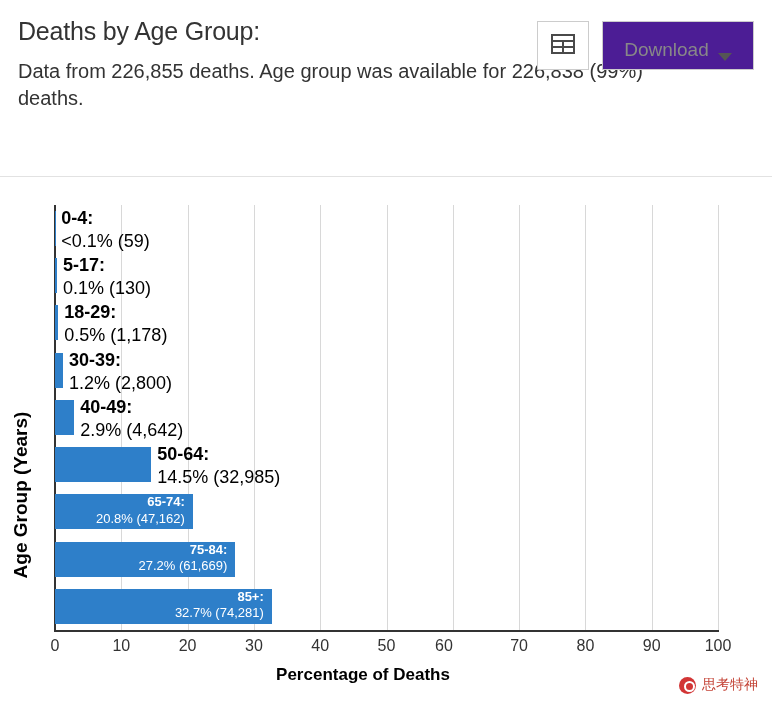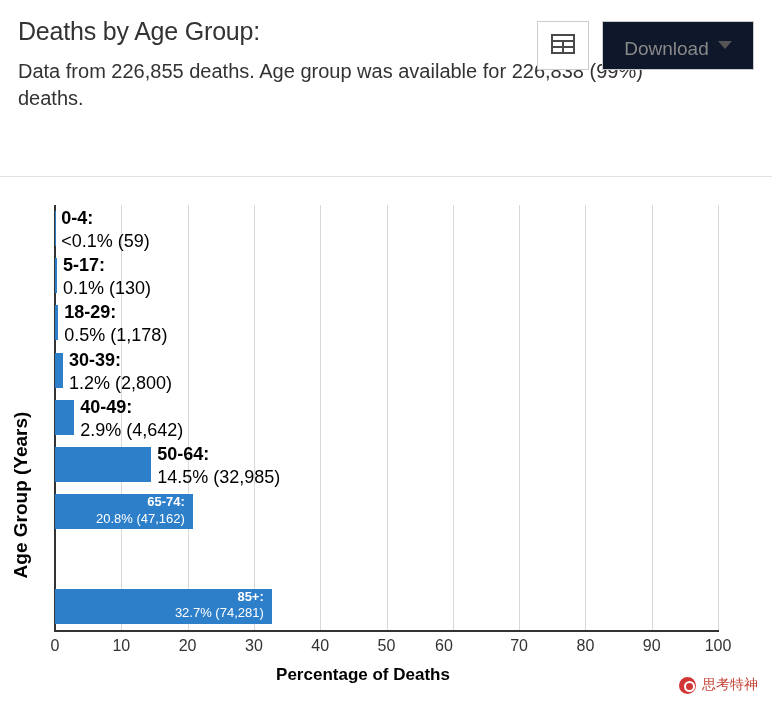--- a/index.html
+++ b/index.html
@@ -51,27 +51,27 @@
     background: #ffffff;
     border: 1px solid #cccccc;
     display: flex;
     align-items: center;
     justify-content: center;
     cursor: pointer;
   }
   .download-btn {
     height: 49px;
     min-width: 152px;
-    background: #0f172a;
+    background: #4c1d95;
     border: 1px solid #cccccc;
     display: flex;
-    align-items: flex-start;
+    align-items: flex-end;
     justify-content: center;
     gap: 9px;
-    padding: 16px 14px;
+    padding: 8px 14px;
     cursor: pointer;
   }
   .download-label {
     font-size: 19px;
     color: #888888;
     font-weight: 400;
   }
   .caret {
     width: 0; height: 0;
     border-left: 7px solid transparent;
@@ -330,20 +330,27 @@
             <span class="bl-norm">14.5% (32,985)</span>
           </div>
         </div>
         <div class="bar-row" style="top: 283.333px; height: 47.2222px;">
           <div class="bar" style="width: 137.904px; background: rgb(46, 127, 201);"></div>
           <div class="bar-label-in" style="left: 0px; width: 129.904px;">
             <span class="bl-bold">65-74:</span>
             <span class="bl-norm">20.8% (47,162)</span>
           </div>
         </div>
+        <div class="bar-row" style="top: 330.556px; height: 47.2222px;">
+          <div class="bar" style="width: 180.336px; background: rgb(46, 127, 201);"></div>
+          <div class="bar-label-in" style="left: 0px; width: 172.336px;">
+            <span class="bl-bold">75-84:</span>
+            <span class="bl-norm">27.2% (61,669)</span>
+          </div>
+        </div>
         <div class="bar-row" style="top: 377.778px; height: 47.2222px;">
           <div class="bar" style="width: 216.801px; background: rgb(46, 127, 201);"></div>
           <div class="bar-label-in" style="left: 0px; width: 208.801px;">
             <span class="bl-bold">85+:</span>
             <span class="bl-norm">32.7% (74,281)</span>
           </div>
         </div>
       </div>
   </div>
 

